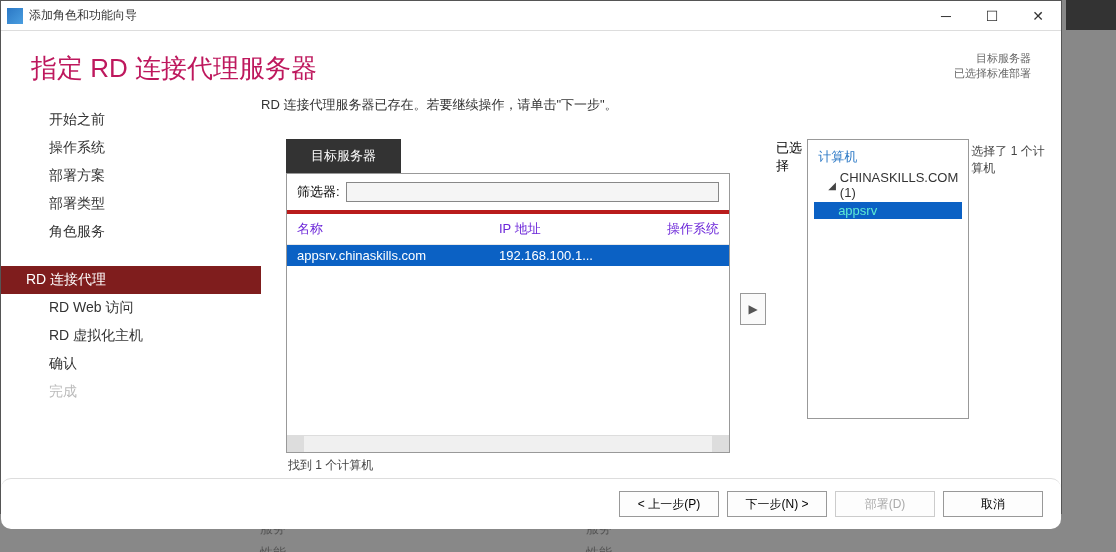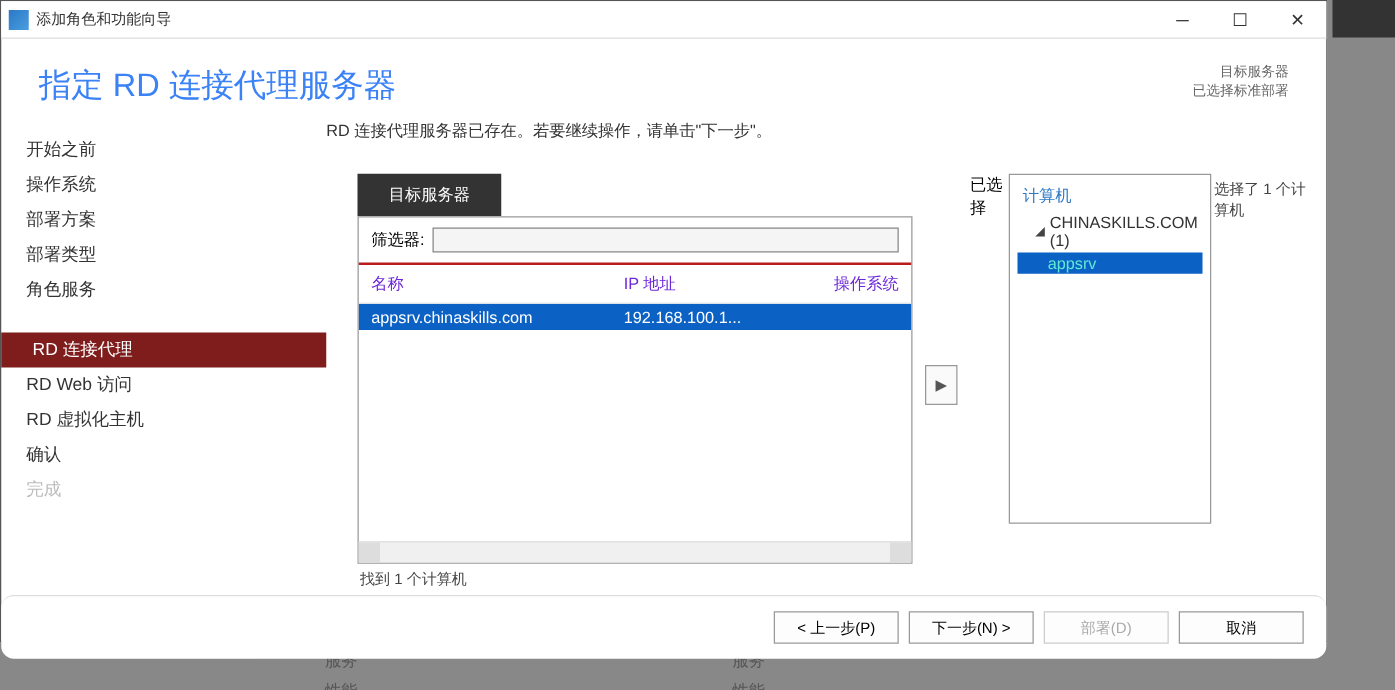--- a/index.html
+++ b/index.html
@@ -7,45 +7,45 @@
     
     .window { position: absolute; left: 0; top: 0; width: 1062px; height: 514px; background: #fff; border: 1px solid #555; }
     
     .titlebar { height: 30px; background: #fff; display: flex; align-items: center; border-bottom: 1px solid #ddd; }
     .titlebar-icon { width: 16px; height: 16px; margin: 0 6px; background: linear-gradient(135deg,#2b78c5,#4a9ee0); }
     .titlebar-text { font-size: 12px; color: #333; flex: 1; }
     .window-controls { display: flex; }
     .window-controls .ctl { width: 46px; height: 30px; display: flex; align-items: center; justify-content: center; cursor: pointer; font-size: 14px; color: #333; }
     
     .header { padding: 20px 30px 10px; display: flex; align-items: flex-start; }
-    .page-title { font-size: 26px; font-weight: 300; color: #3b82f6; flex: 1; }
+    .page-title { font-size: 26px; font-weight: 300; color: #be185d; flex: 1; }
     .header-right { text-align: right; font-size: 11px; color: #666; line-height: 1.4; }
     
     .body { display: flex; padding: 0 0 0 0; }
     
     .sidebar { width: 260px; padding-top: 10px; }
-    .sidebar-item { padding: 5px 0 5px 20px; font-size: 14px; color: #777; cursor: pointer; }
+    .sidebar-item { padding: 5px 0 5px 48px; font-size: 14px; color: #777; cursor: pointer; }
     .sidebar-item.enabled { color: #333; }
     .sidebar-item.active { background: #7f1d1d; color: #fff; padding-left: 25px; margin-top: 20px; }
     .sidebar-item.active::before { content: ""; }
     .sidebar-item.disabled { color: #bbb; }
     
     .main { flex: 1; padding: 10px 10px 0 25px; display: flex; gap: 10px; }
     
     .instruction { font-size: 13px; color: #333; margin-bottom: 15px; }
     
     .left-col { flex: 1; display: flex; flex-direction: column; }
     .right-col { width: 275px; display: flex; }
     
     .tab-row { display: flex; }
     .tab { background: #333; color: #fff; padding: 8px 25px; font-size: 13px; }
     
     .panel { border: 1px solid #999; background: #fff; }
     
-    .filter-row { padding: 8px 10px; display: flex; align-items: center; gap: 6px; border-bottom: 2px solid #b91c1c; }
+    .filter-row { padding: 8px 10px; display: flex; align-items: center; gap: 6px; border-bottom: 4px solid #b91c1c; }
     .filter-label { font-size: 13px; }
     .filter-input { flex: 1; height: 20px; border: 1px solid #888; background: #f5f5f5; }
     
     .table-head { display: flex; border-bottom: 1px solid #e8e8e8; padding: 6px 10px; font-size: 13px; color: #6d28d9; }
     .th-name { flex: 1; }
     .th-ip { width: 140px; }
     .th-os { width: 80px; text-align: right; }
     
     .table-body { height: 190px; overflow: auto; }
     .table-row { display: flex; padding: 3px 10px; font-size: 13px; }

